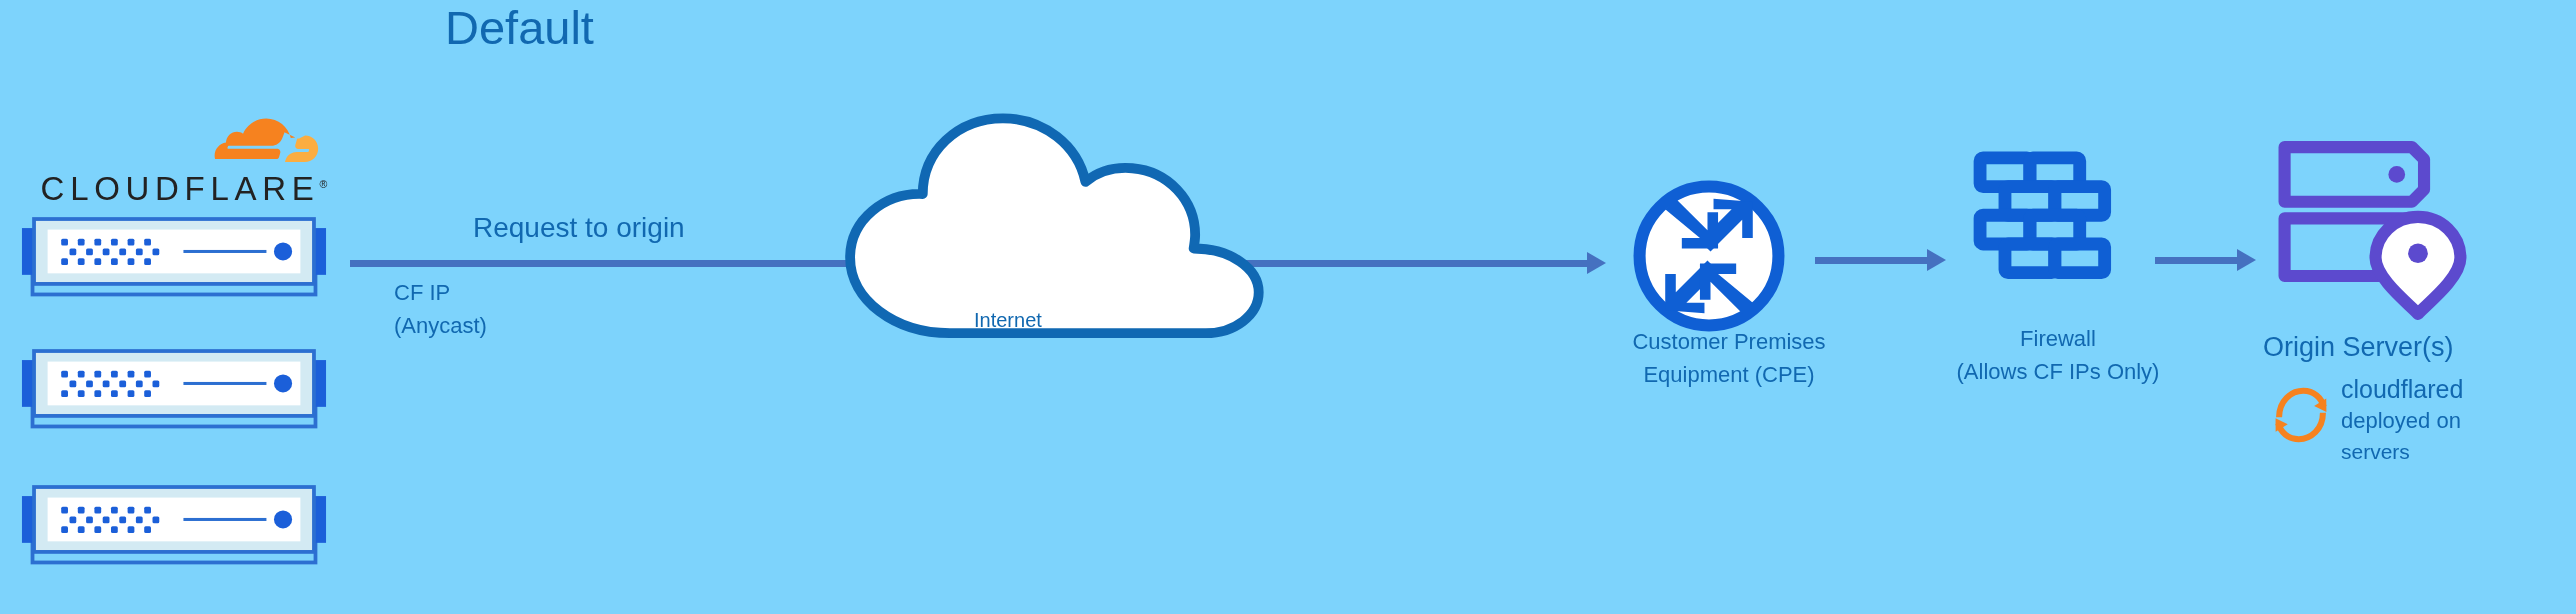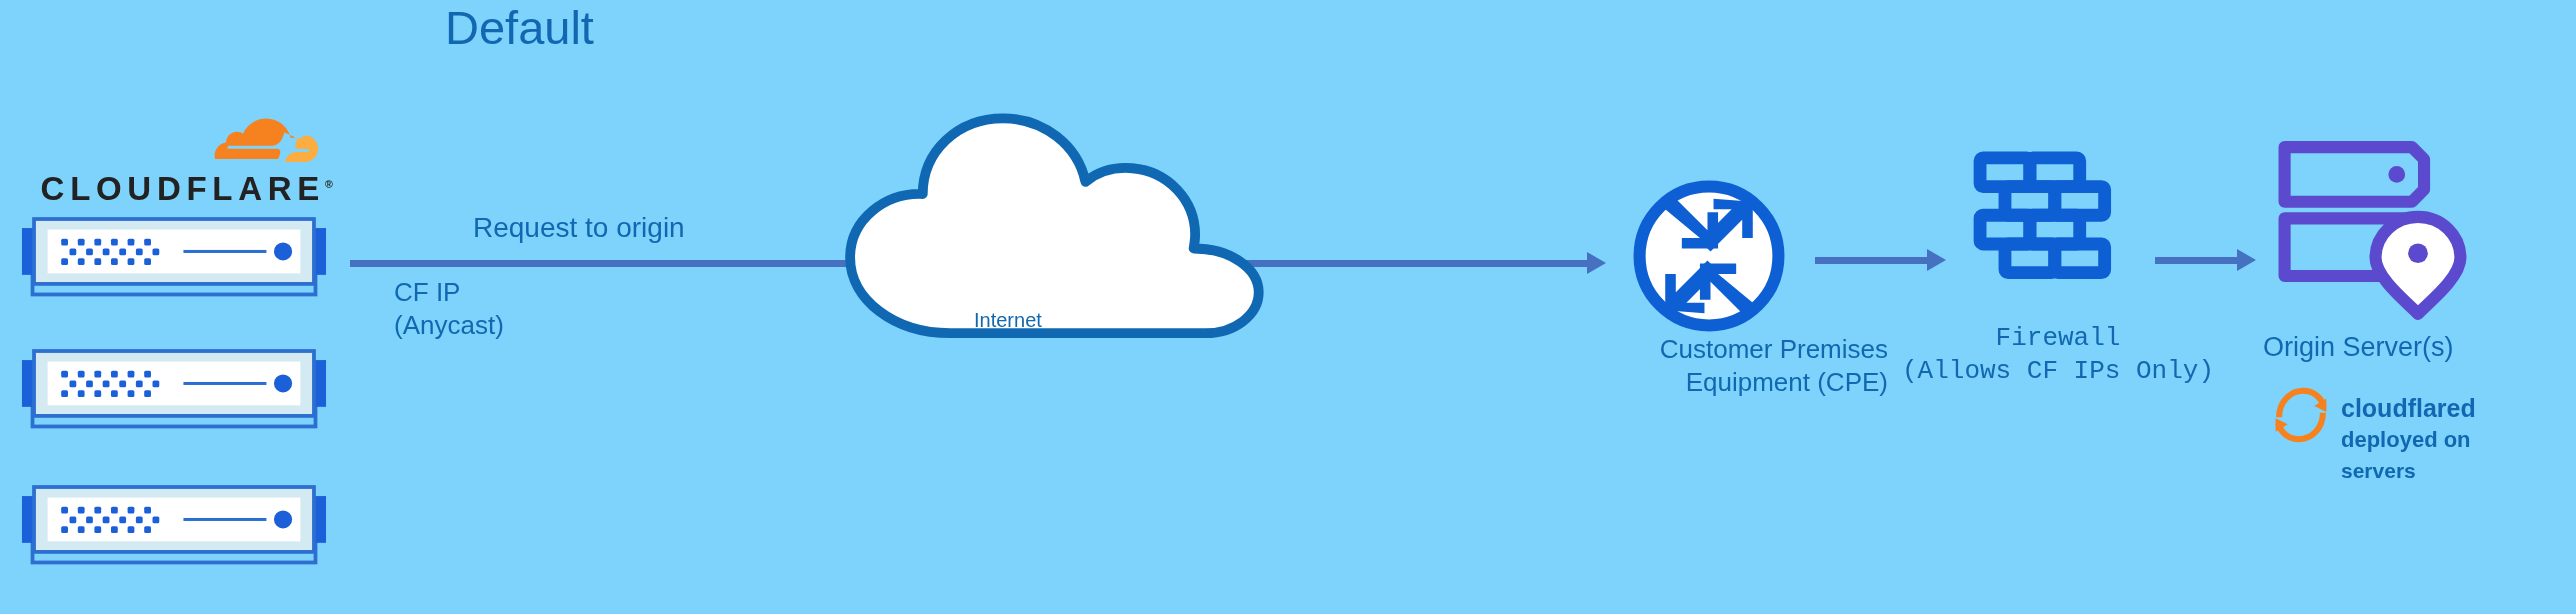--- a/index.html
+++ b/index.html
@@ -28,50 +28,50 @@
     letter-spacing: 0px;
     white-space: nowrap;
   }
 
   
   #cf-logo-wrap { left: 16.6px; top: 104px; width: 333px; height: 98px; }
   #cf-logo-mark { left: 165px; top: 0px; width: 139px; height: 70px; }
   #cf-wordmark {
     left: 24px; top: 68px;
     font-size: 33px;
-    font-weight: bold;
+    font-weight: normal;
     color: #222222;
     letter-spacing: 5.7px;
     white-space: nowrap;
     line-height: 1;
   }
   #cf-wordmark sup { font-size: 10.6px; letter-spacing: 0; vertical-align: super; }
 
   
   .server-appliance { width: 314px; height: 83px; }
   .srv-1 { left: 16.6px; top: 216px; }
   .srv-2 { left: 16.6px; top: 348px; }
   .srv-3 { left: 16.6px; top: 484px; }
 
   
   .dlabel {
     color: #1168b0;
-    font-size: 26px;
+    font-size: 22px;
     line-height: 33px;
     white-space: pre;
   }
   #label-request-to-origin { left: 473px; top: 203px; font-size: 28px; margin-top: 8px; }
   #label-cf-ip { left: 394px; top: 276px; }
   #label-internet { left: 974px; top: 304px; font-size: 20px; }
-  #label-cpe { left: 1570px; top: 333px; text-align: right; width: 318px; }
-  #label-firewall { left: 1899px; top: 322px; text-align: center; width: 318px; font-family: Liberation Mono, monospace; }
+  #label-cpe { left: 1570px; top: 325px; text-align: center; width: 318px; }
+  #label-firewall { left: 1899px; top: 322px; text-align: center; width: 318px; }
   #label-origin { left: 2263px; top: 331px; font-size: 27px; }
   #label-cloudflared {
-    left: 2341px; top: 393px;
-    font-size: 25px; line-height: 31px; font-weight: bold;
+    left: 2341px; top: 374px;
+    font-size: 25px; line-height: 31px;
   }
 
   
   .arrow-line { height: 6.8px; background: #4571c0; }
   .arrow-head {
     width: 0; height: 0;
     border-top: 11.4px solid transparent;
     border-bottom: 11.4px solid transparent;
     border-left: 19.7px solid #4571c0;
   }

